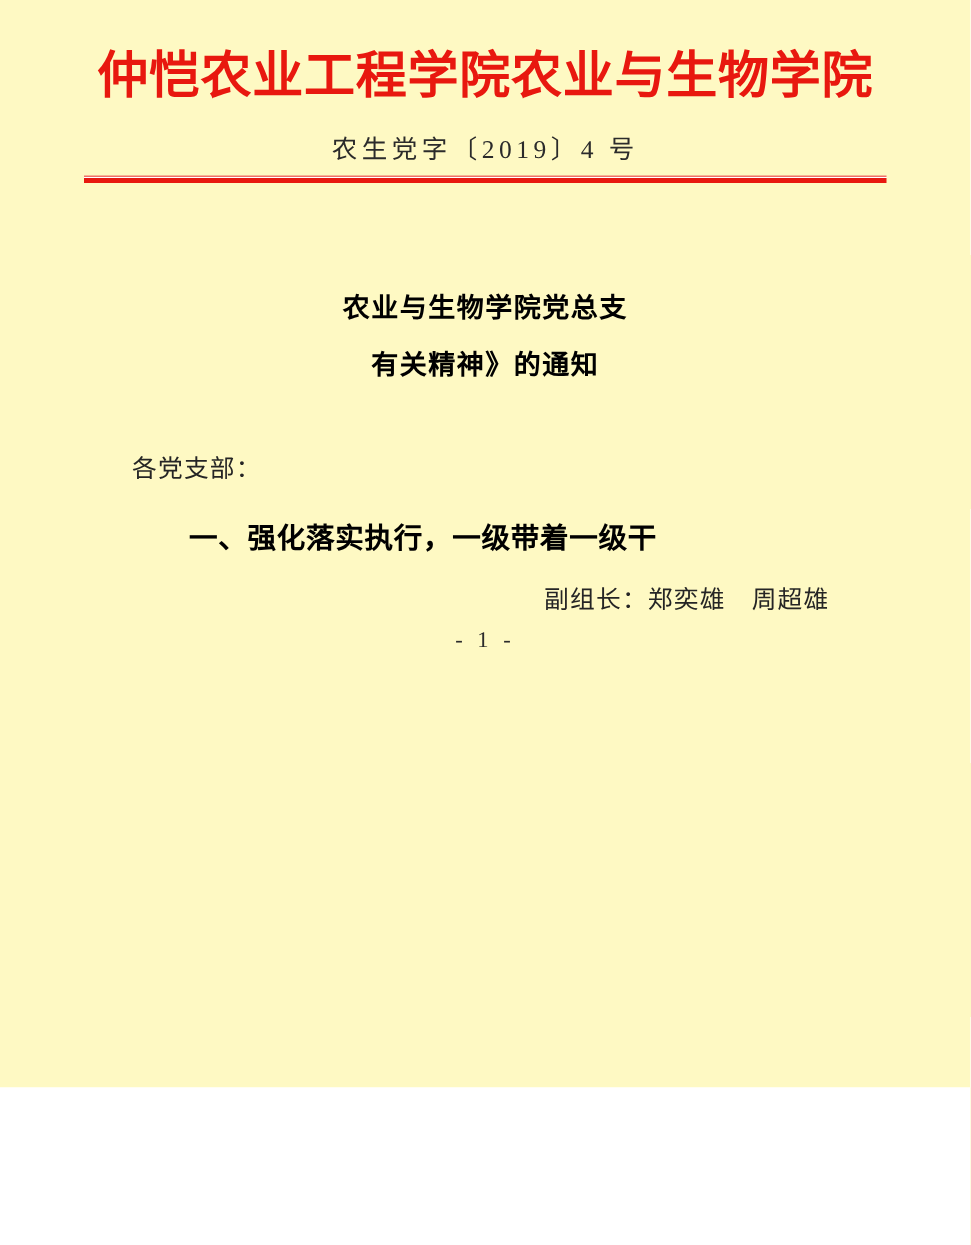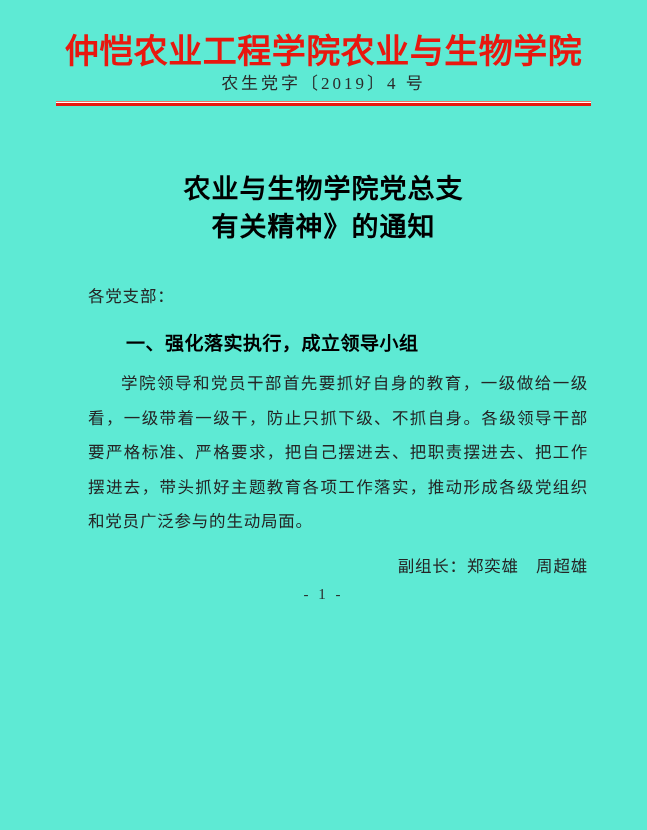--- a/index.html
+++ b/index.html
@@ -4,67 +4,68 @@
 <title>Document</title>
 <style>
   :root{
     --accent-red:#e8180f;
     --ink:#252525;
   }
   html,body{margin:0;padding:0;background:#ffffff;}
   .page{
     position:relative;
     width:647px;
-    height:830px;
+    height:725px;
     margin:0 auto;
-    background:#5eead4;
+    background:#fef9c3;
     overflow:hidden;
     font-family:"Liberation Serif", serif;
     color:var(--ink);
     box-sizing:border-box;
   }
   
   .letterhead{ text-align:center; padding-top:30px; }
   .org-name{
     color:var(--accent-red);
     font-size:34px;
     font-weight:bold;
     line-height:44px;
     letter-spacing:0.5px;
     white-space:nowrap;
   }
   .doc-number{
+    margin-top:16px;
     font-size:17px;
     line-height:20px;
     letter-spacing:3px;
     color:#2b2b2b;
   }
   .red-rule{
     width:535px;
     height:5px;
     margin:7px auto 0 auto;
     background:linear-gradient(to bottom,
       #ef6f68 0px, #ef6f68 1px,
       #ffffff 1px, #ffffff 2px,
       var(--accent-red) 2px, var(--accent-red) 5px);
   }
   
   .doc-title{
     margin:64px 40px 0 40px;
     text-align:center;
-    font-size:27px;
+    font-size:18px;
     font-weight:bold;
     color:#000000;
     line-height:38px;
     letter-spacing:1px;
   }
   .title-line{ display:block; }
   
   .doc-body{
-    margin:38px 59px 0 88px;
+    margin:38px 94px 0 88px;
     font-size:16.5px;
     color:var(--ink);
     letter-spacing:0.8px;
   }
   .salutation{
     margin:0;
     line-height:26px;
   }
   .para{
     margin:0;
@@ -114,20 +115,19 @@
     <div class="red-rule"></div>
   </header>
 
   <h1 class="doc-title">
     <span class="title-line">农业与生物学院党总支</span>
     <span class="title-line">有关精神》的通知</span>
   </h1>
 
   <main class="doc-body">
     <p class="salutation">各党支部：</p>
-    <p class="section-heading">一、强化落实执行，成立领导小组</p>
-    <p class="para para2">学院领导和党员干部首先要抓好自身的教育，一级做给一级看，一级带着一级干，防止只抓下级、不抓自身。各级领导干部要严格标准、严格要求，把自己摆进去、把职责摆进去、把工作摆进去，带头抓好主题教育各项工作落实，推动形成各级党组织和党员广泛参与的生动局面。</p>
+    <p class="section-heading">一、强化落实执行，一级带着一级干</p>
     <p class="deputy-line">副组长：郑奕雄　周超雄</p>
   </main>
 
   <footer class="page-num">- 1 -</footer>
 
 </div>
 
 </body></html>

